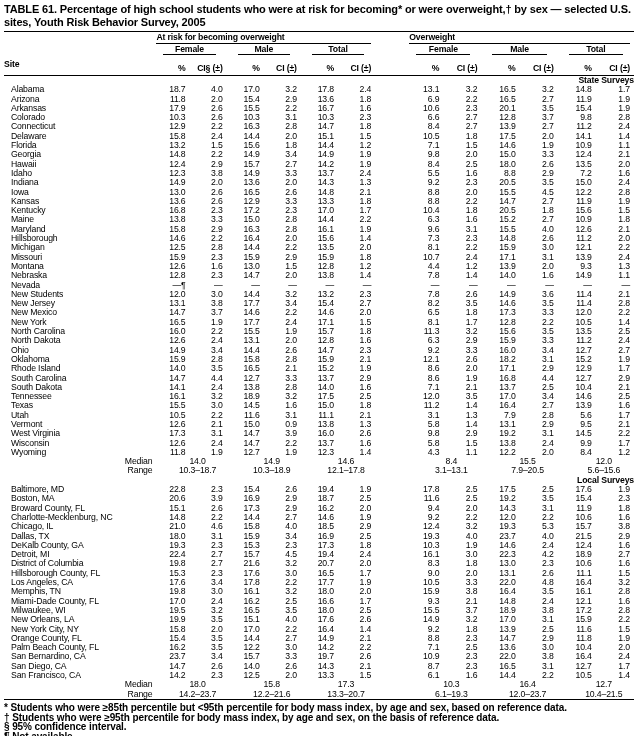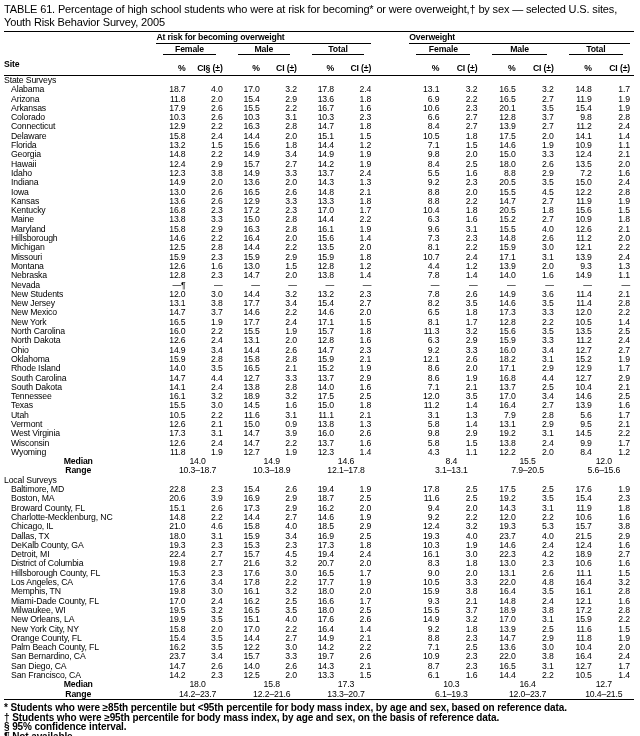--- a/index.html
+++ b/index.html
@@ -4,21 +4,21 @@
 <style>
   html, body { margin: 0; padding: 0; background: #fff; }
   body {
     width: 640px; height: 736px; box-sizing: border-box;
     padding: 3px 5px 0 4px;
     font-family: "Liberation Sans", sans-serif;
     color: #000;
     -webkit-font-smoothing: antialiased;
   }
   .title {
-    font-size: 11px; font-weight: normal; line-height: 12.5px;
+    font-size: 11px; font-weight: bold; line-height: 12.5px;
     letter-spacing: -0.15px; margin-bottom: 3px;
   }
   table.t {
     border-collapse: collapse; table-layout: fixed;
     width: 630px;
     border-top: 1.4px solid #000;
     border-bottom: 1.2px solid #000;
   }
   col.c-site { width: 148px; }
   col.c-l { width: 37px; }
@@ -42,22 +42,22 @@
     border-bottom: 0.9px solid #000;
     text-align: right; height: 13px; padding: 1px 4px 2px 0;
   }
   tr.pct-row th.site-h { text-align: left; padding: 1px 0 6px 0; }
   tbody td {
     font-size: 8.7px; line-height: 9.3px; height: 9.3px;
     padding: 0 4px 0 0; text-align: right; white-space: nowrap;
     letter-spacing: -0.15px; overflow: visible;
   }
   td.site { text-align: left; padding: 0 0 0 7px; }
-  td.sec  { text-align: left; padding: 0; font-weight: normal; margin-left: 18px; }
-  td.stat { text-align: center; padding: 0; font-weight: bold; }
+  td.sec  { text-align: right; padding: 0; font-weight: bold; margin-left: 18px; }
+  td.stat { text-align: right; padding: 0; font-weight: normal; }
   td.stat-val { text-align: center; padding: 0 0 0 16px; }
   td.gap { padding: 0; }
   .footnotes { margin-top: 3px; }
   .fn {
     font-size: 10px; line-height: 9.7px; letter-spacing: -0.1px;
     white-space: nowrap;
     font-weight: bold;
   }
 </style>
 </head>

